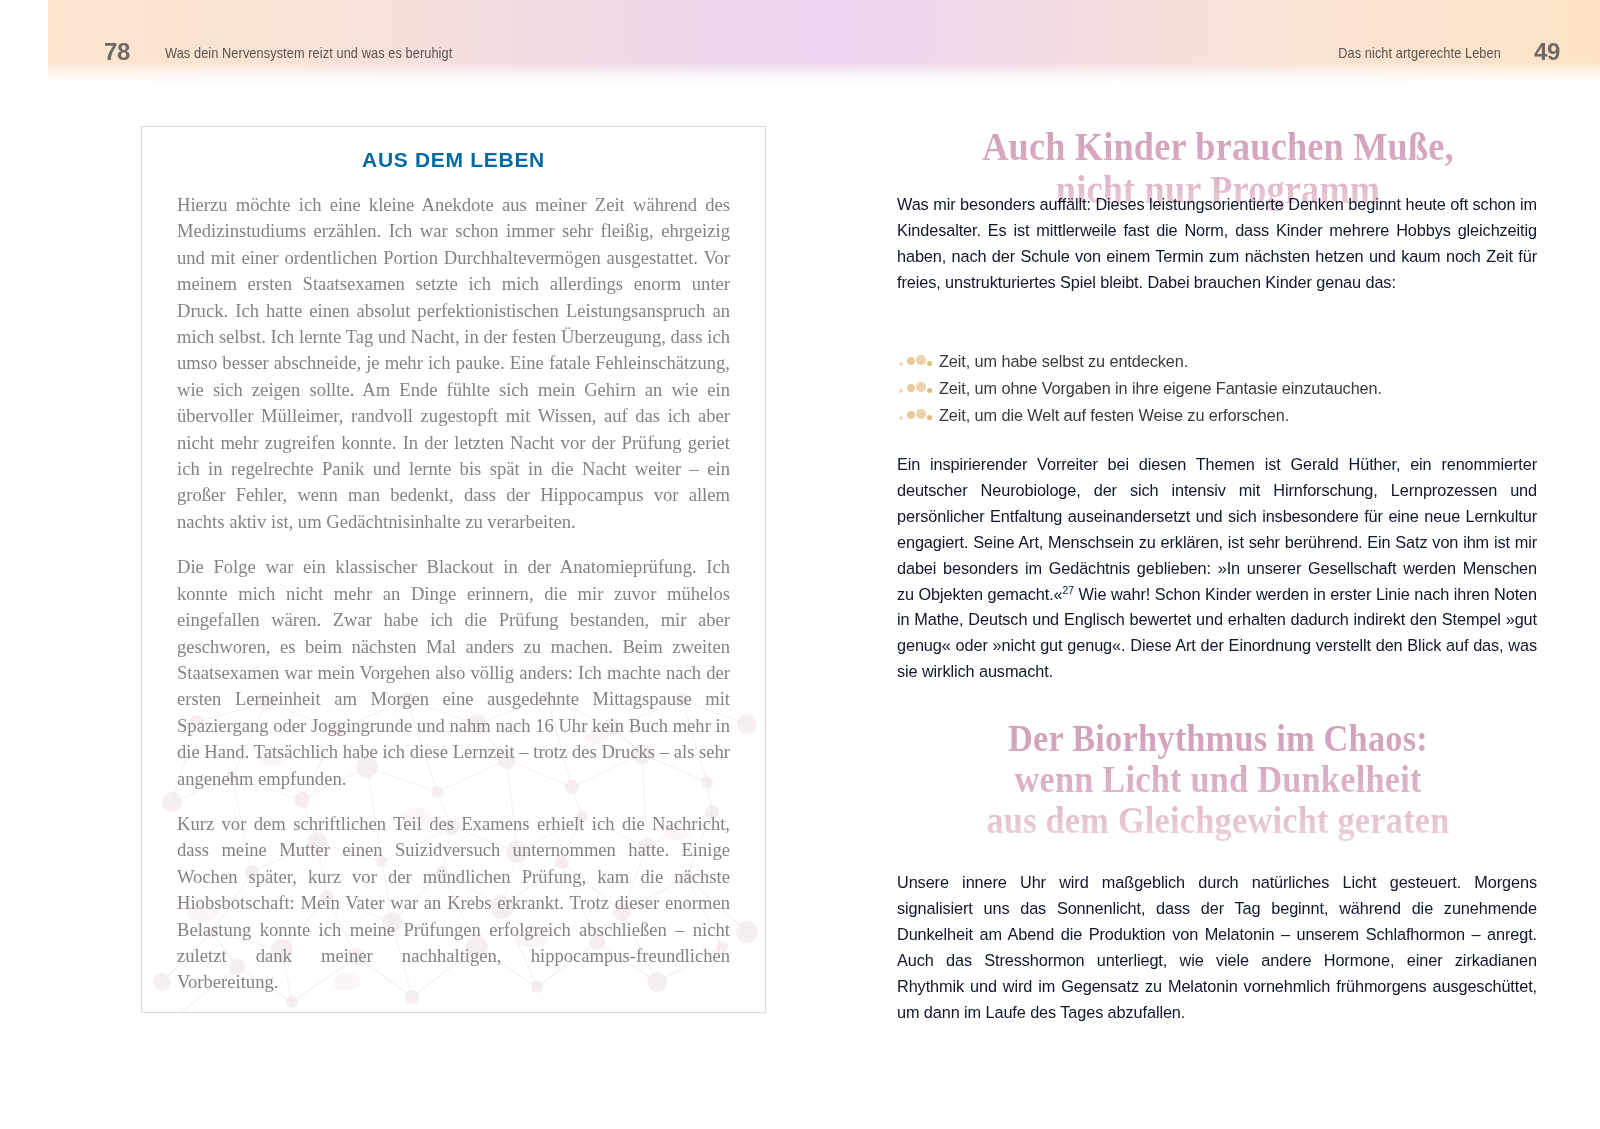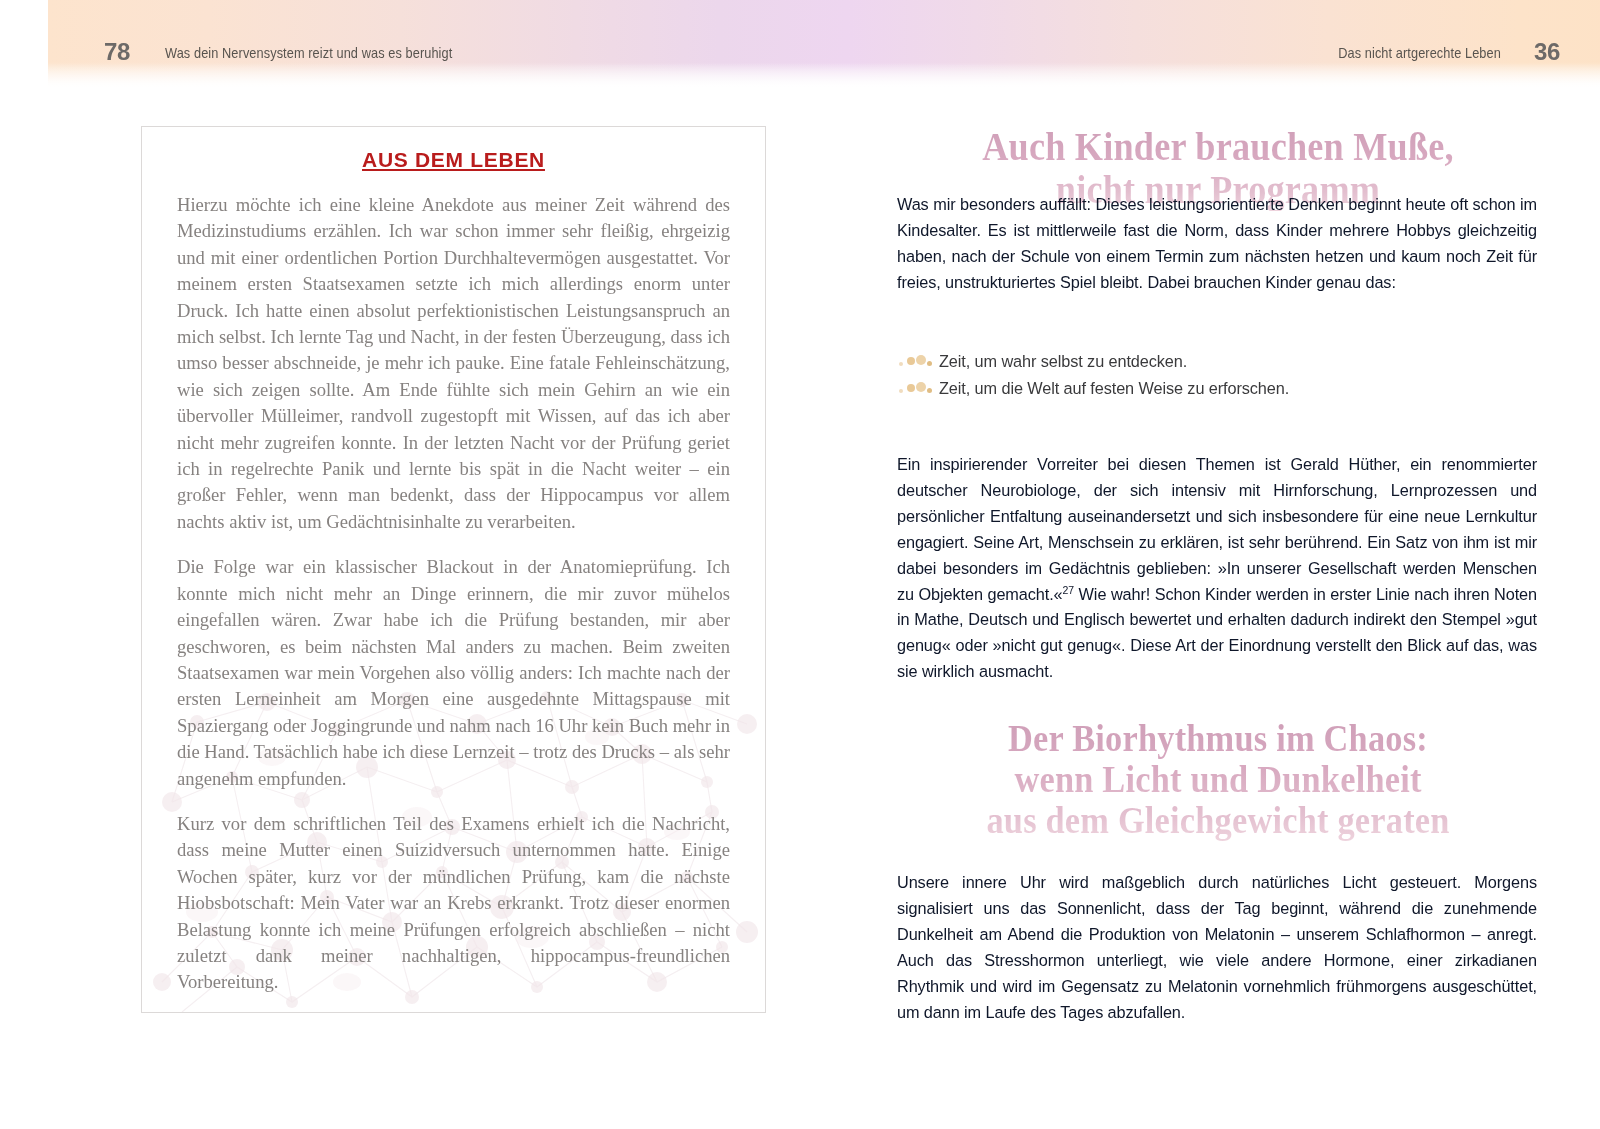--- a/index.html
+++ b/index.html
@@ -113,25 +113,24 @@
   .box-inner {
     position: relative;
     z-index: 2;
     padding: 21px 35px 0 35px;
   }
 
   .box-title {
     font-family: "Liberation Sans", sans-serif;
     font-size: 21px;
     font-weight: 600;
-    color: #b91c1c;
+    color: #0369a1;
     letter-spacing: 0.7px;
     text-align: center;
     margin: 0 0 20px 0;
-    text-decoration: underline;
   }
 
   .serif-p {
     font-family: "Liberation Serif", serif;
     font-size: 18.6px;
     line-height: 26.4px;
     color: #868280;
     text-align: justify;
     text-justify: inter-word;
     margin: 0 0 19px 0;
@@ -244,21 +243,21 @@
 <body>
 
 <div class="spread">
 
   <div class="header-band"></div>
 
   <div class="head-row">
     <div class="folio left">78</div>
     <div class="runhead left">Was dein Nervensystem reizt und was es beruhigt</div>
     <div class="runhead right">Das nicht artgerechte Leben</div>
-    <div class="folio right">36</div>
+    <div class="folio right">49</div>
   </div>
 
   <div class="left-page">
 
     <div class="anecdote-box">
 
       <svg class="molecule-wm" viewBox="0 0 625 330" preserveAspectRatio="none" aria-hidden="true">
         <g stroke="#d9c3cb" stroke-width="1.1" fill="none" opacity="0.55">
           <path d="M20 300 L70 250 L140 268 L185 215 L250 240 L300 190 L360 225 L420 180 L480 230 L545 195 L605 250"></path>
           <path d="M40 330 L95 285 L150 320 L215 275 L270 315 L335 265 L395 305 L455 260 L515 300 L580 265"></path>
@@ -353,21 +352,30 @@
     <p id="para-r1" class="sans-p">Was mir besonders auffällt: Dieses leistungsorientierte Denken beginnt heute oft schon im Kindesalter. Es ist mittlerweile fast die Norm, dass Kinder mehrere Hobbys gleichzeitig haben, nach der Schule von einem Termin zum nächsten hetzen und kaum noch Zeit für freies, unstrukturiertes Spiel bleibt. Dabei brauchen Kinder genau das:</p>
 
     <ul class="bullet-list">
       <li>
         <span class="bullet-mark">
           <i class="d1"></i>
             <i class="d2"></i>
             <i class="d3"></i>
             <i class="d4"></i>
         </span>
-        <span>Zeit, um wahr selbst zu entdecken.</span>
+        <span>Zeit, um habe selbst zu entdecken.</span>
+      </li>
+      <li>
+        <span class="bullet-mark">
+          <i class="d1"></i>
+            <i class="d2"></i>
+            <i class="d3"></i>
+            <i class="d4"></i>
+        </span>
+        <span>Zeit, um ohne Vorgaben in ihre eigene Fantasie einzutauchen.</span>
       </li>
       <li>
         <span class="bullet-mark">
           <i class="d1"></i>
             <i class="d2"></i>
             <i class="d3"></i>
             <i class="d4"></i>
         </span>
         <span>Zeit, um die Welt auf festen Weise zu erforschen.</span>
       </li>

